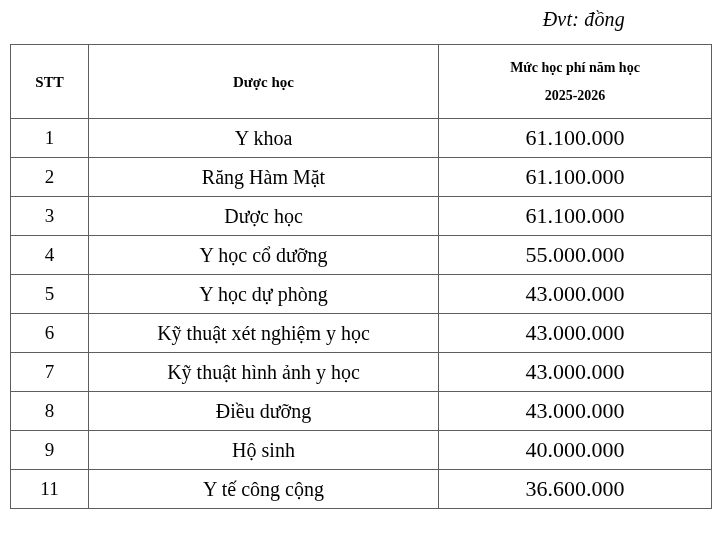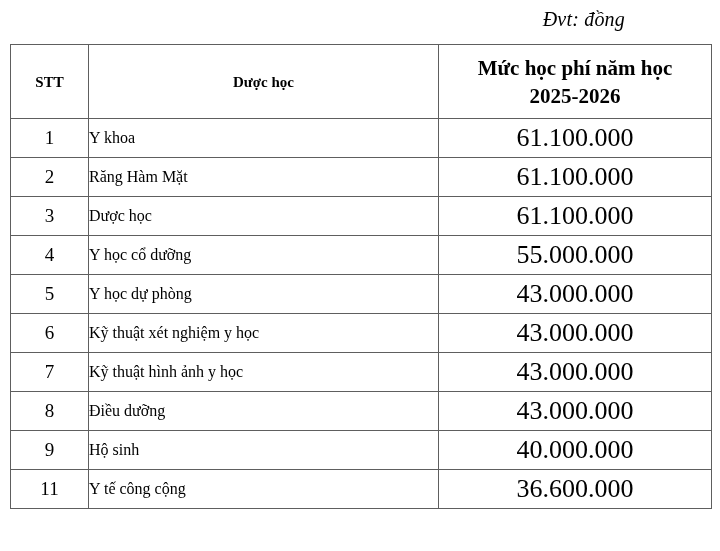--- a/index.html
+++ b/index.html
@@ -51,40 +51,40 @@
 
   
   .hdr th {
     height: 73px;
     font-weight: bold;
     font-size: 15px;
     text-align: center;
     line-height: 28px;
   }
   .hdr th.h-fee {
-    font-size: 21px;
+    font-size: 14px;
   }
   .hdr .fee-line1 { display: block; }
   .hdr .fee-line2 { display: block; }
 
   
   .fee-table tbody tr { height: 39px; }
   .c-stt {
     text-align: center;
     font-size: 19px;
   }
   .c-major {
-    text-align: left;
+    text-align: center;
     padding-left: 9px;
-    font-size: 16px;
+    font-size: 20px;
     white-space: nowrap;
   }
   .c-fee {
     text-align: center;
-    font-size: 26px;
+    font-size: 22px;
   }
 </style>
 </head>
 <body>
 
 <div class="unit-note">Đvt: đồng</div>
 
 <table class="fee-table">
   <colgroup>
     <col class="col-stt">

